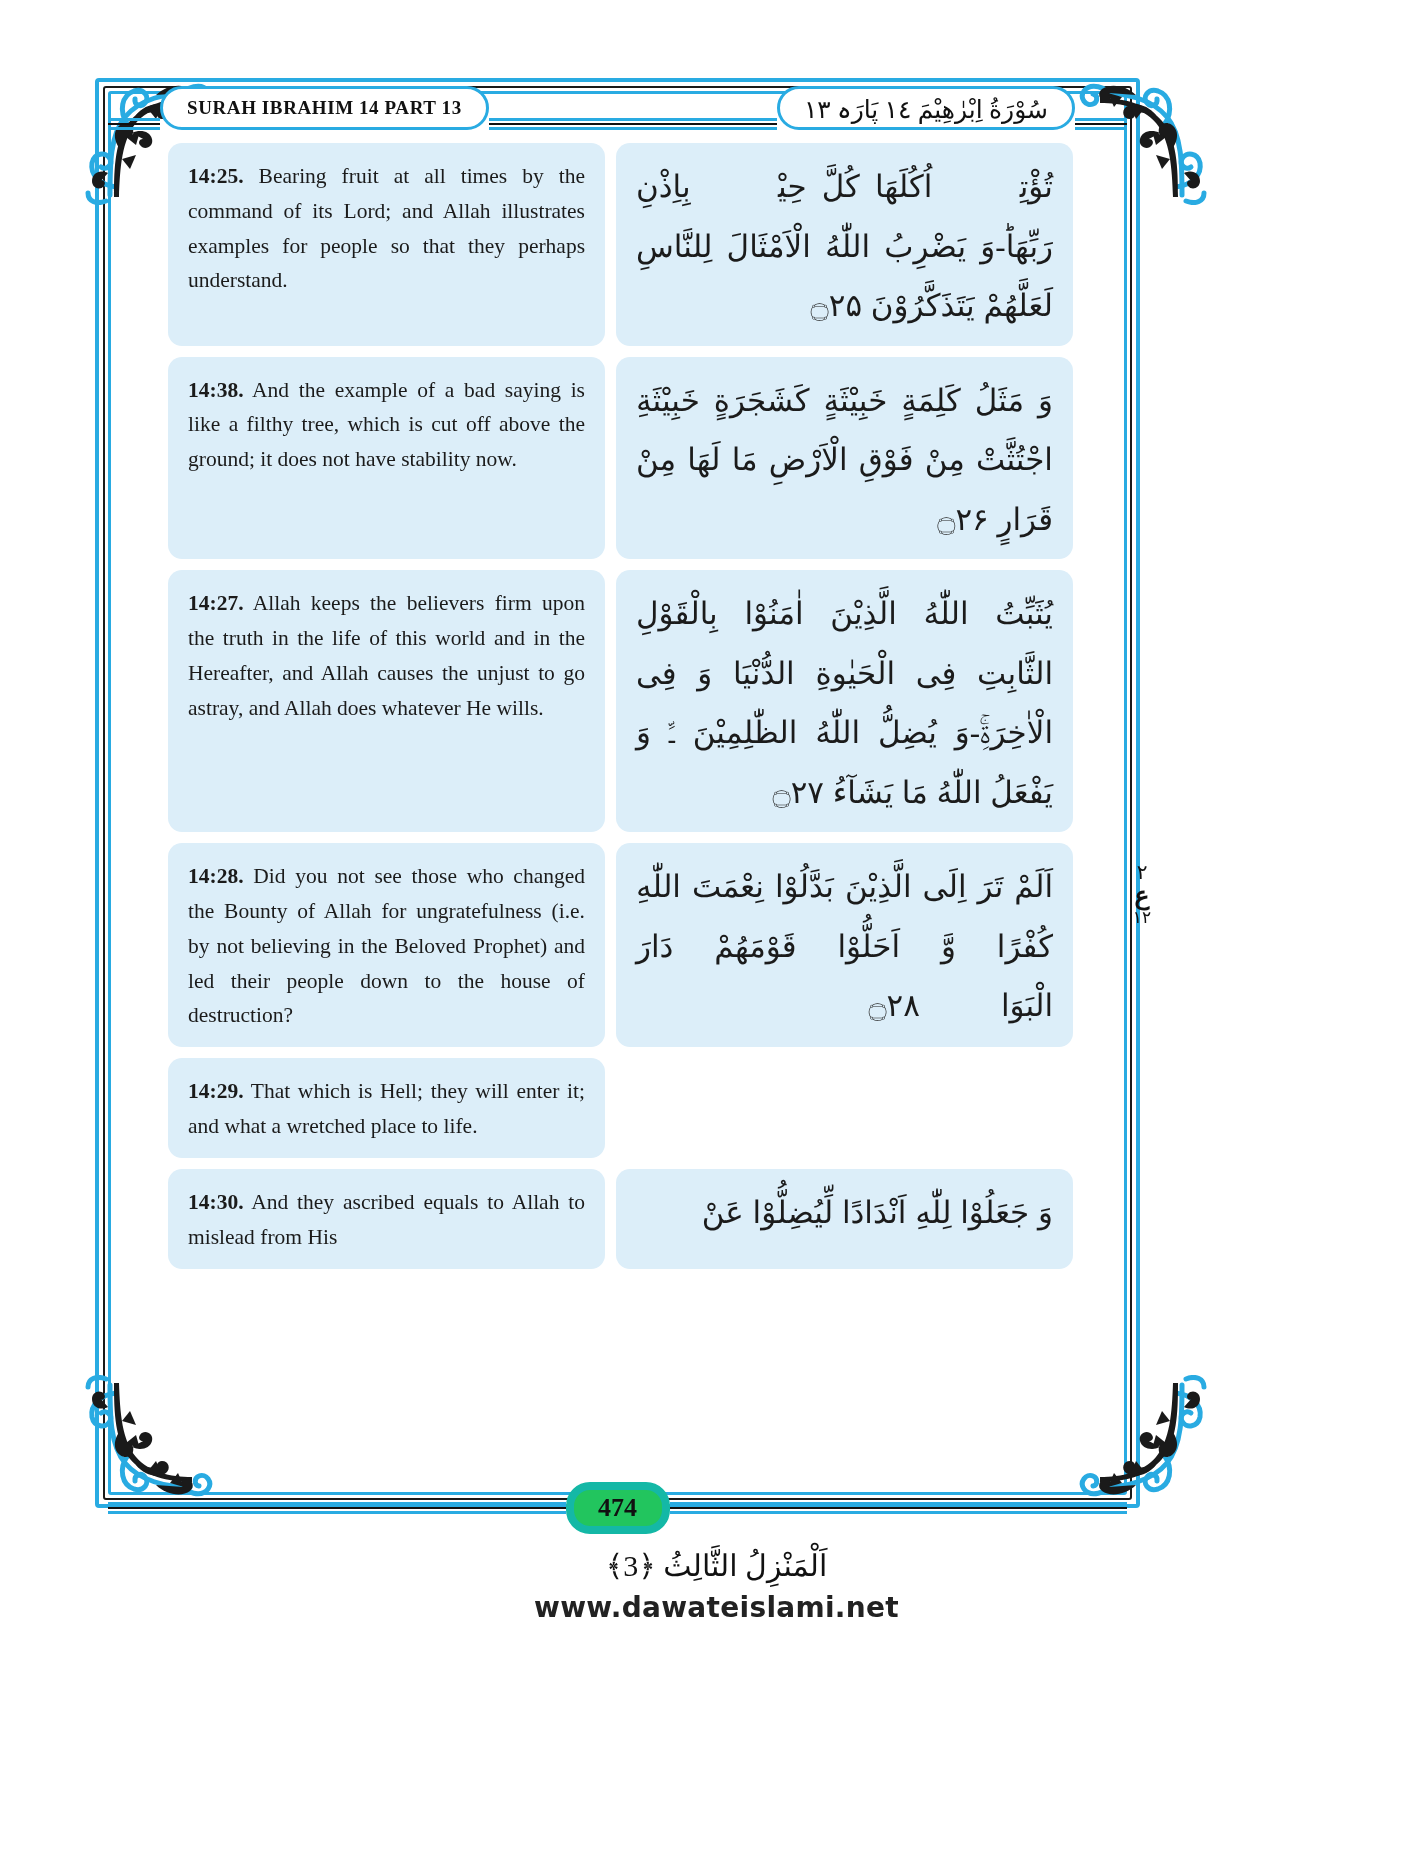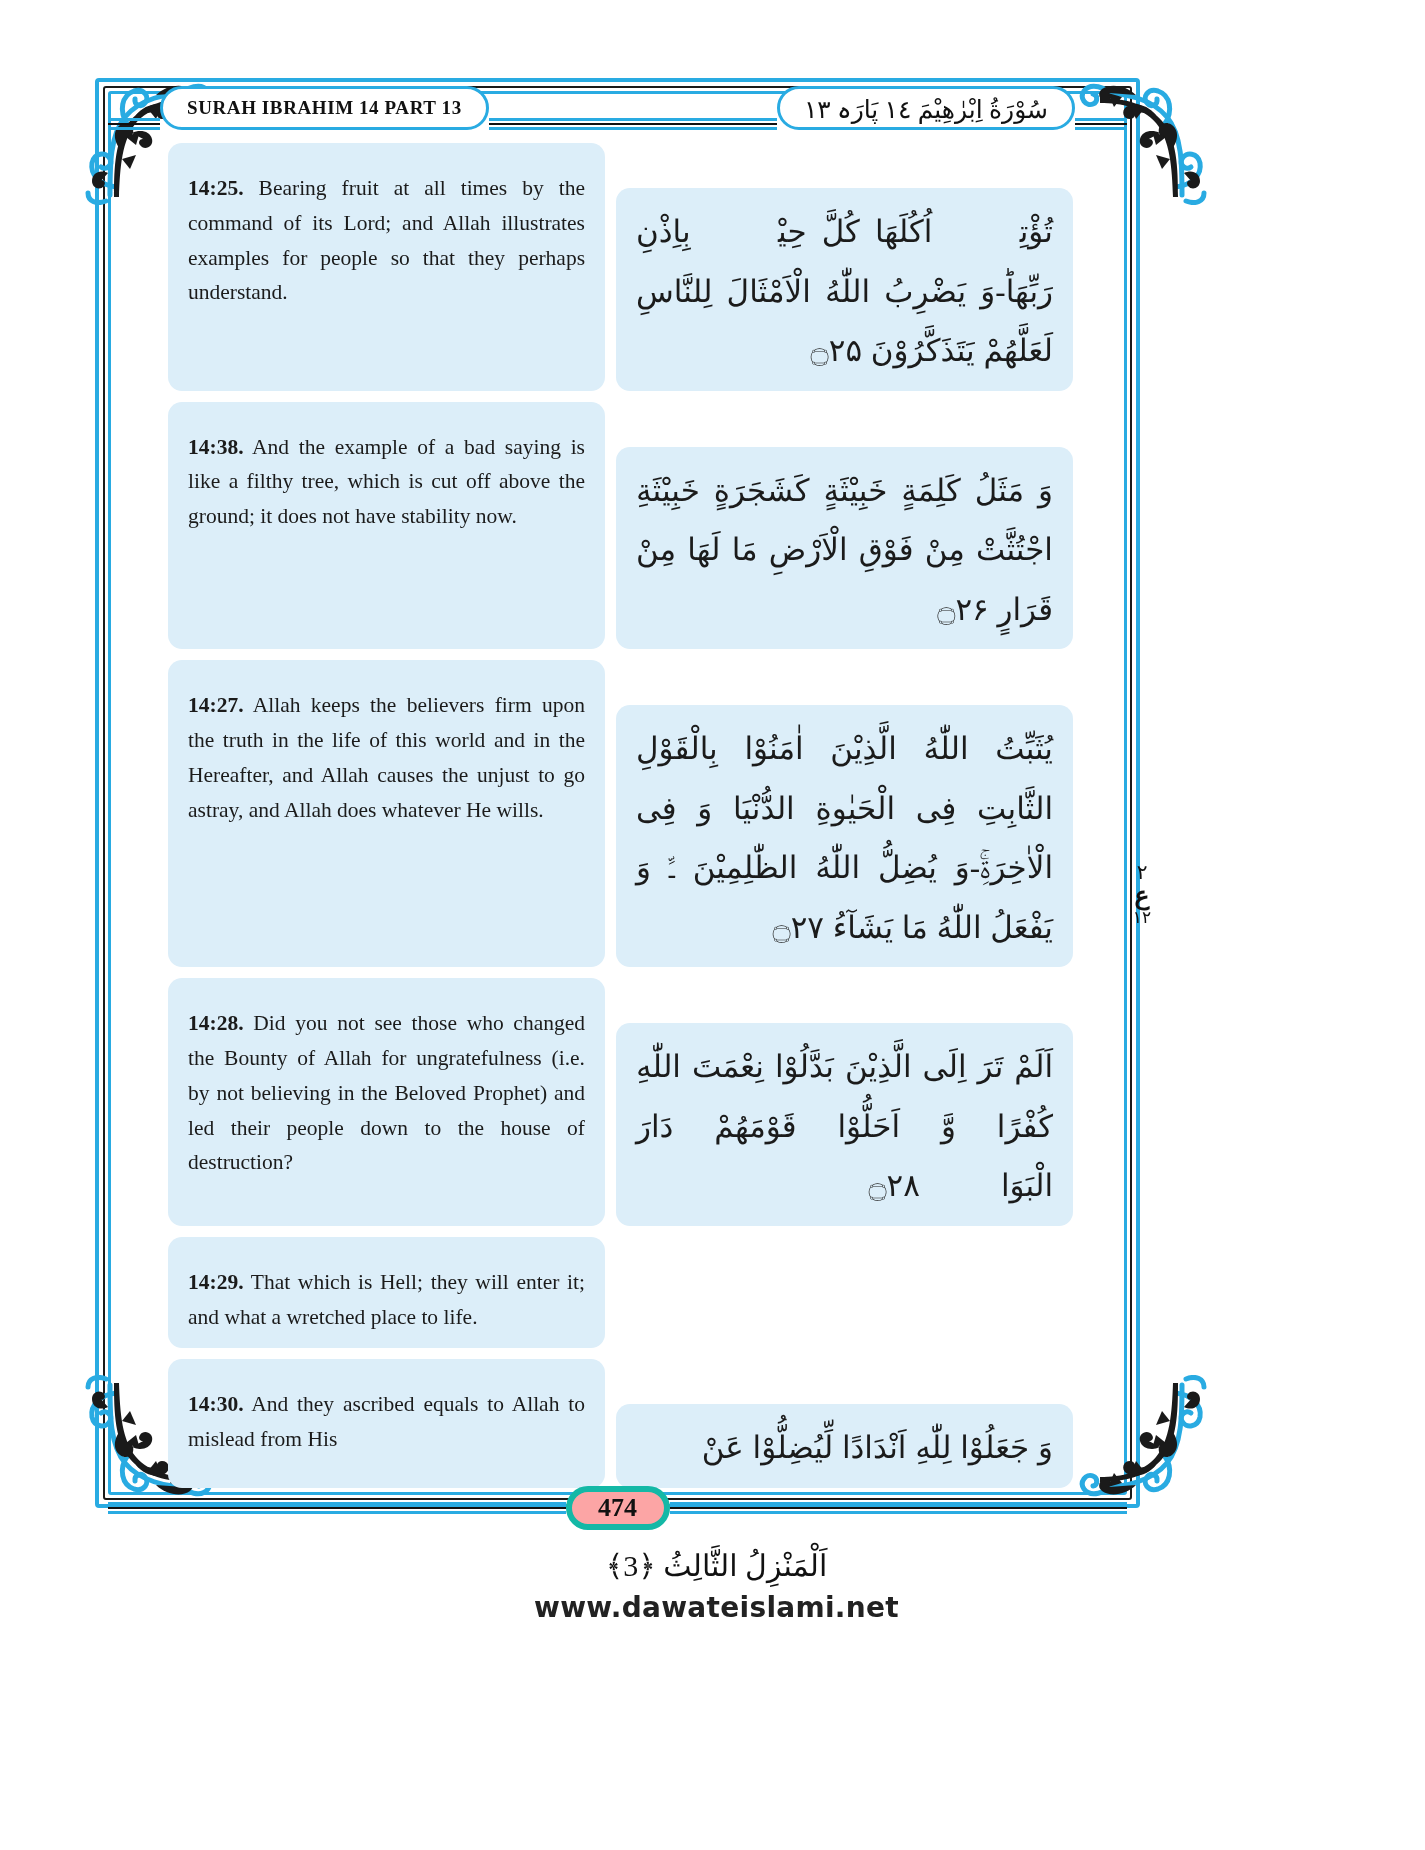--- a/index.html
+++ b/index.html
@@ -115,21 +115,21 @@
     gap: 11px;
   }
   .verse-row {
     display: flex;
     gap: 11px;
     align-items: stretch;
   }
   .cell {
     background: #DCEEF9;
     border-radius: 14px;
-    padding: 28px 20px 14px 20px;
+    padding: 16px 20px 14px 20px;
   }
   .cell-en {
     flex: 0 0 437px;
     width: 437px;
     text-align: justify;
     text-align-last: left;
     font-family: "Liberation Serif", "DejaVu Serif", serif;
     font-size: 21.5px;
     line-height: 1.62;
     color: #1b1b1b;
@@ -137,21 +137,20 @@
   }
   .cell-ar {
     flex: 1 1 auto;
     direction: rtl;
     text-align: justify;
     font-size: 31px;
     line-height: 1.92;
     color: #1b1b1b;
     padding: 14px 20px 10px 20px;
     word-spacing: 1px;
-    margin-top: 45px;
   }
   .vnum {
     font-weight: bold;
   }
 
   
   .ruku-marker {
     position: absolute;
     left: 1122px;
     top: 862px;
@@ -167,24 +166,24 @@
 
   
   .footer-band {
     position: absolute;
     left: 108px; top: 1480px;
     width: 1019px; height: 56px;
     display: flex;
     align-items: center;
   }
   .page-pill {
-    background: #fca5a5;
-    border: 6px solid #14b8a6;
+    background: #22c55e;
+    border: 8px solid #14b8a6;
     border-radius: 24px;
-    height: 44px;
+    height: 52px;
     min-width: 104px;
     display: flex;
     align-items: center;
     justify-content: center;
     font-family: "Liberation Serif", serif;
     font-weight: bold;
     font-size: 26px;
     color: #111;
   }
   .footer-sub {

